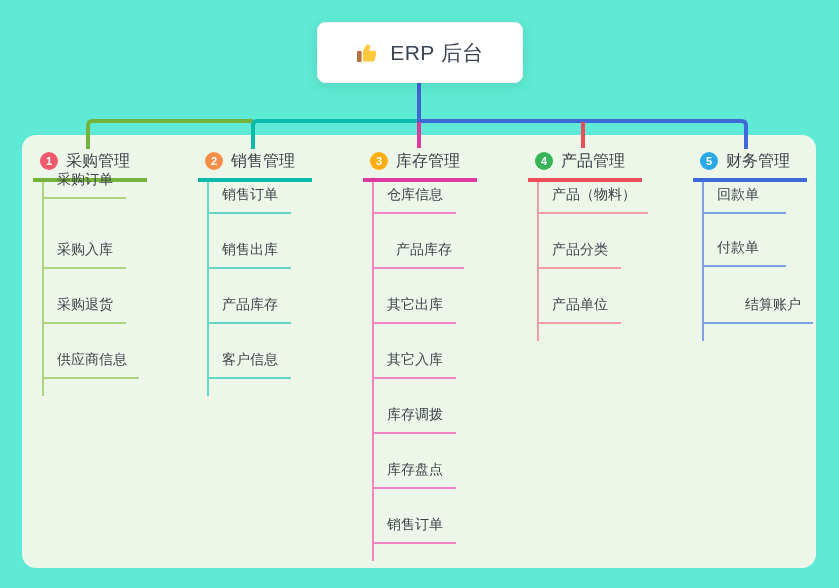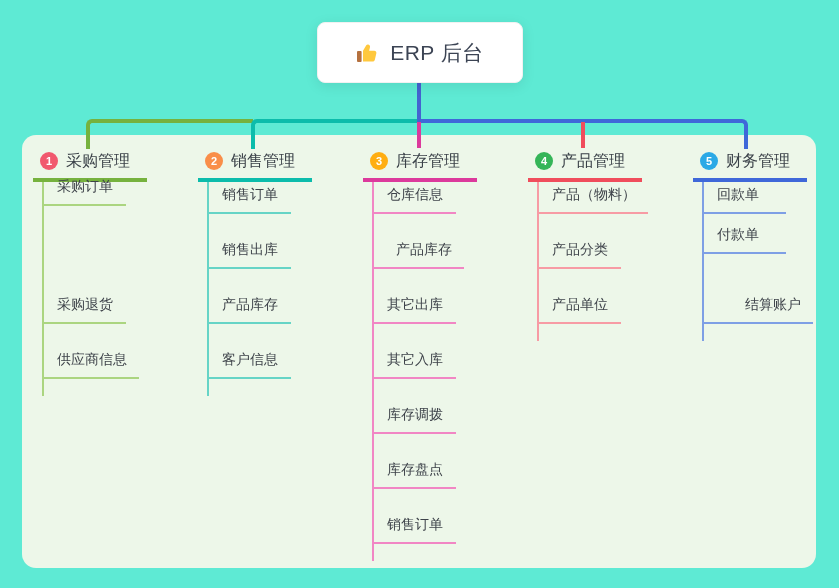--- a/index.html
+++ b/index.html
@@ -86,22 +86,25 @@
   <div id="drop-3" class="drop" style="--lc: #DC3A9C;"></div>
   <div id="drop-4" class="drop" style="--lc: #F04D5C;"></div>
 
   <div class="panel" id="panel" style="background: rgb(237, 247, 233);">
       <div class="branch" style="left: 11px; --c: #76B23E; --cl: #ABD580;">
     <div class="branch-header">
       <span class="badge" style="background: rgb(241, 89, 110);">1</span>
       <span class="branch-label">采购管理</span>
     </div>
     <div class="vline" style="height: 214px;"></div>
-  <div class="child" style="top: 28px;">
+  <div class="child" style="top: 21px;">
     <span class="child-label">采购订单</span>
+  </div>
+        <div class="child" style="top: 91px;">
+    <span class="child-label">采购入库</span>
   </div>
         <div class="child" style="top: 146px;">
     <span class="child-label">采购退货</span>
   </div>
         <div class="child" style="top: 201px;">
     <span class="child-label">供应商信息</span>
   </div>
       </div>
       <div class="branch" style="left: 176px; --c: #0CBCAB; --cl: #66D4C6;">
     <div class="branch-header">
@@ -168,21 +171,21 @@
       </div>
       <div class="branch" style="left: 671px; --c: #3F68D9; --cl: #7E9FE5;">
     <div class="branch-header">
       <span class="badge" style="background: rgb(43, 169, 230);">5</span>
       <span class="branch-label">财务管理</span>
     </div>
     <div class="vline" style="height: 159px;"></div>
   <div class="child" style="top: 36px;">
     <span class="child-label">回款单</span>
   </div>
-        <div class="child" style="top: 76px; align-items: flex-end;">
+        <div class="child" style="top: 89px; align-items: flex-end;">
     <span class="child-label">付款单</span>
   </div>
         <div class="child" style="top: 146px; padding-left: 43px;">
     <span class="child-label">结算账户</span>
   </div>
       </div>
     </div>
 
 </div>
 

